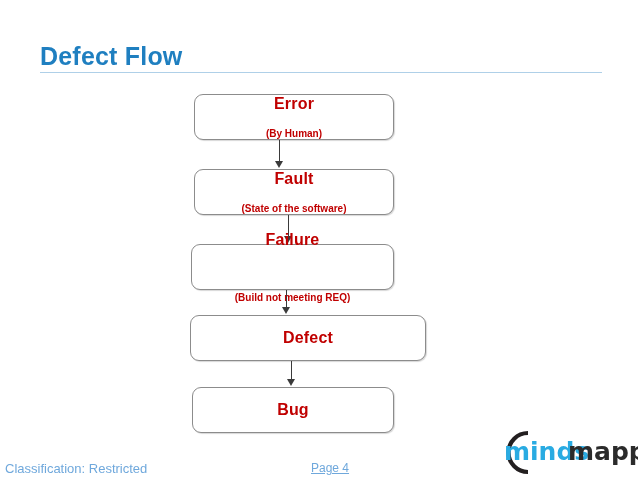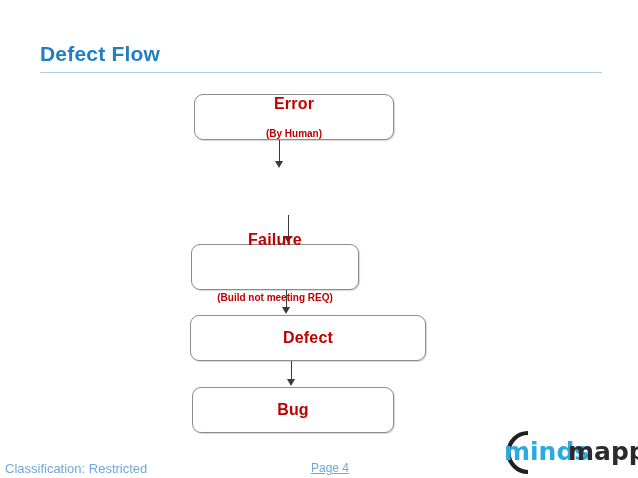--- a/index.html
+++ b/index.html
@@ -13,21 +13,21 @@
     font-family: "Liberation Sans", sans-serif;
     overflow: hidden;
     position: relative;
   }
 
   
   .slide-title {
     position: absolute;
     left: 40px;
     top: 42px;
-    font-size: 21px;
+    font-size: 25px;
     font-weight: bold;
     color: #1F7FC0;
     letter-spacing: 0.2px;
     white-space: nowrap;
   }
   .title-rule {
     position: absolute;
     left: 40px;
     top: 72px;
     width: 562px;
@@ -69,21 +69,21 @@
     font-weight: bold;
     font-size: 10px;
     line-height: 13px;
     margin-top: 14px;
     white-space: pre;
   }
 
   
   .node-1 { left: 194px; top:  90px; width: 200px; height: 46px; }
   .node-2 { left: 194px; top: 165px; width: 200px; height: 46px; }
-  .node-3 { left: 191px; top: 240px; width: 168px; height: 46px; gap: 28px; }
+  .node-3 { left: 191px; top: 240px; width: 203px; height: 46px; gap: 28px; }
   .node-4 { left: 190px; top: 311px; width: 236px; height: 46px; }
   .node-5 { left: 192px; top: 383px; width: 202px; height: 46px; }
 
   
   .connector {
     position: absolute;
     width: 1px;
     background: #3A3A3A;
   }
   .arrowhead {
@@ -141,20 +141,24 @@
 <div class="flow">
 
   <div class="flow-node node-1">
     <div class="node-title">Error</div>
     <div class="node-sub">(By Human)</div>
   </div>
 
   <div class="connector conn-1"></div>
   <div class="arrowhead ah-1"></div>
 
+  <div class="flow-node node-2">
+    <div class="node-title">Fault</div>
+    <div class="node-sub">(State of the software)</div>
+  </div>
 
   <div class="connector conn-2"></div>
   <div class="arrowhead ah-2"></div>
 
   <div class="flow-node node-3">
     <div class="node-title">Failure</div>
     <div class="node-sub">(Build not meeting REQ)</div>
   </div>
 
   <div class="connector conn-3"></div>

